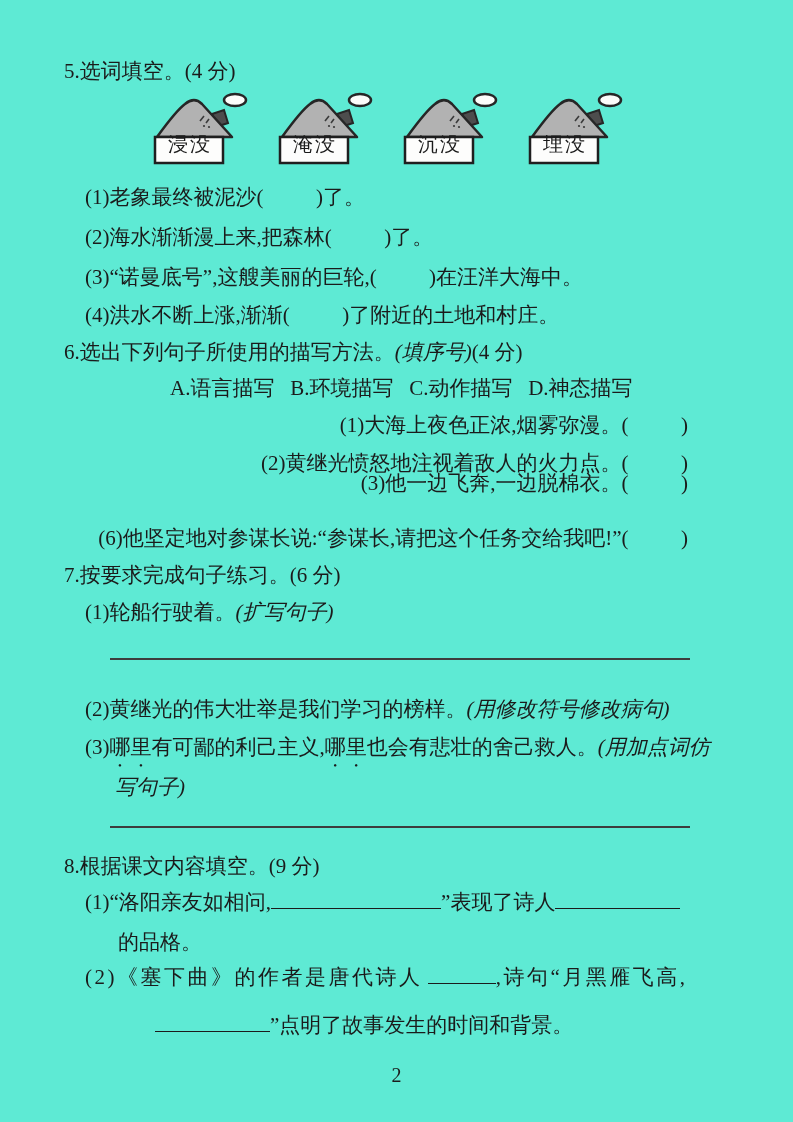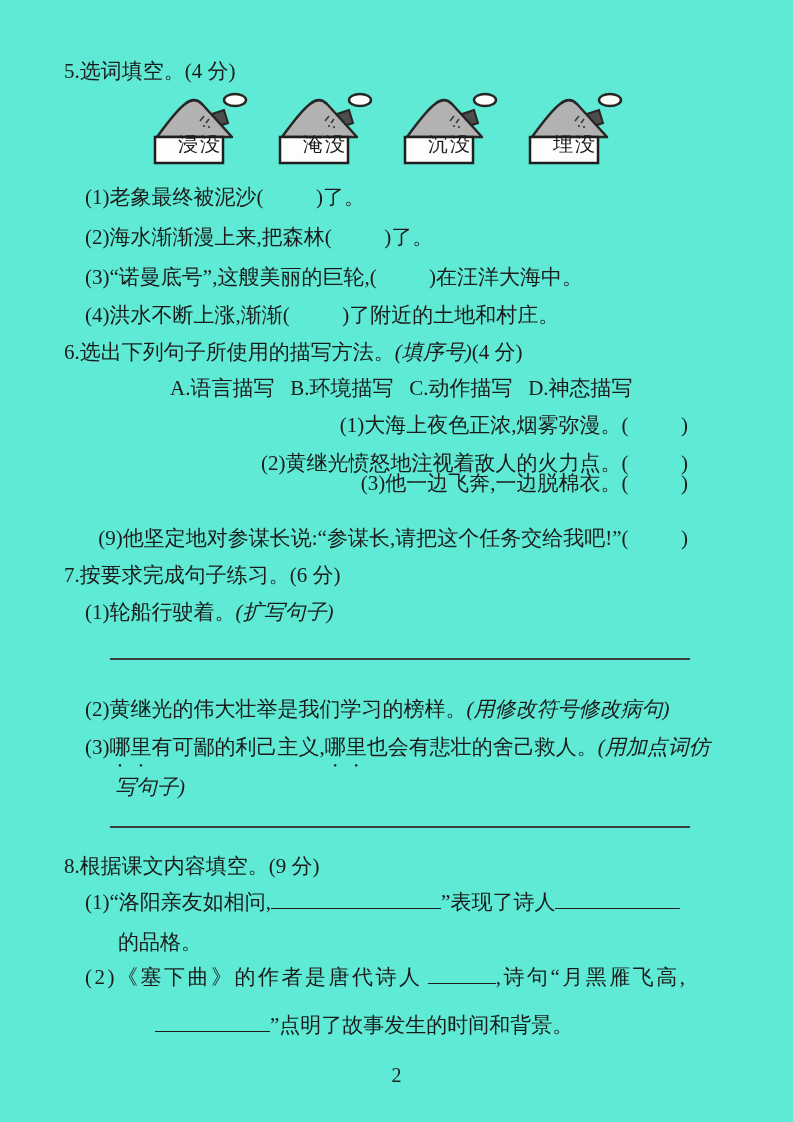--- a/index.html
+++ b/index.html
@@ -19,21 +19,21 @@
   .row { position:absolute; white-space:pre; line-height:30px; }
   .qtitle { left:64px; }
   .item { left:85px; }
   .note { font-style:italic; font-family:"Liberation Serif","DejaVu Serif",serif; }
 
   
   .icons-row { position:absolute; left:150px; top:90px; display:flex; gap:25px; }
   .word-icon { position:relative; width:100px; height:78px; }
   .word-icon svg { position:absolute; left:0; top:0; }
   .word-label {
-    position:absolute; left:16px; top:47px; width:68px; height:15px;
+    position:absolute; left:6px; top:47px; width:68px; height:15px;
     display:flex; align-items:center; justify-content:center;
     font-size:20px; letter-spacing:2px;
   }
 
   
   .q6row {
     position:absolute; left:85px; width:603px;
     display:flex; justify-content:flex-end;
     line-height:30px;
   }
@@ -143,21 +143,21 @@
   </div>
   <div class="q6row" style="top:448px">
     <span class="stem">(2)黄继光愤怒地注视着敌人的火力点。</span>
     <span class="parens">(          )</span>
   </div>
   <div class="q6row" style="top:468px">
     <span class="stem">(3)他一边飞奔,一边脱棉衣。</span>
     <span class="parens">(          )</span>
   </div>
   <div class="q6row" style="top:523px">
-    <span class="stem">(9)他坚定地对参谋长说:“参谋长,请把这个任务交给我吧!”</span>
+    <span class="stem">(6)他坚定地对参谋长说:“参谋长,请把这个任务交给我吧!”</span>
     <span class="parens">(          )</span>
   </div>
 
   <div class="row qtitle" style="top:560px">7.按要求完成句子练习。(6 分)</div>
 
   <div class="row item" style="top:597px"><span>(1)轮船行驶着。</span><span class="note">(扩写句子)</span></div>
 
   <div class="answer-line" style="top:658px"></div>
 
   <div class="row item" style="top:694px"><span>(2)黄继光的伟大壮举是我们学习的榜样。</span><span class="note">(用修改符号修改病句)</span></div>

